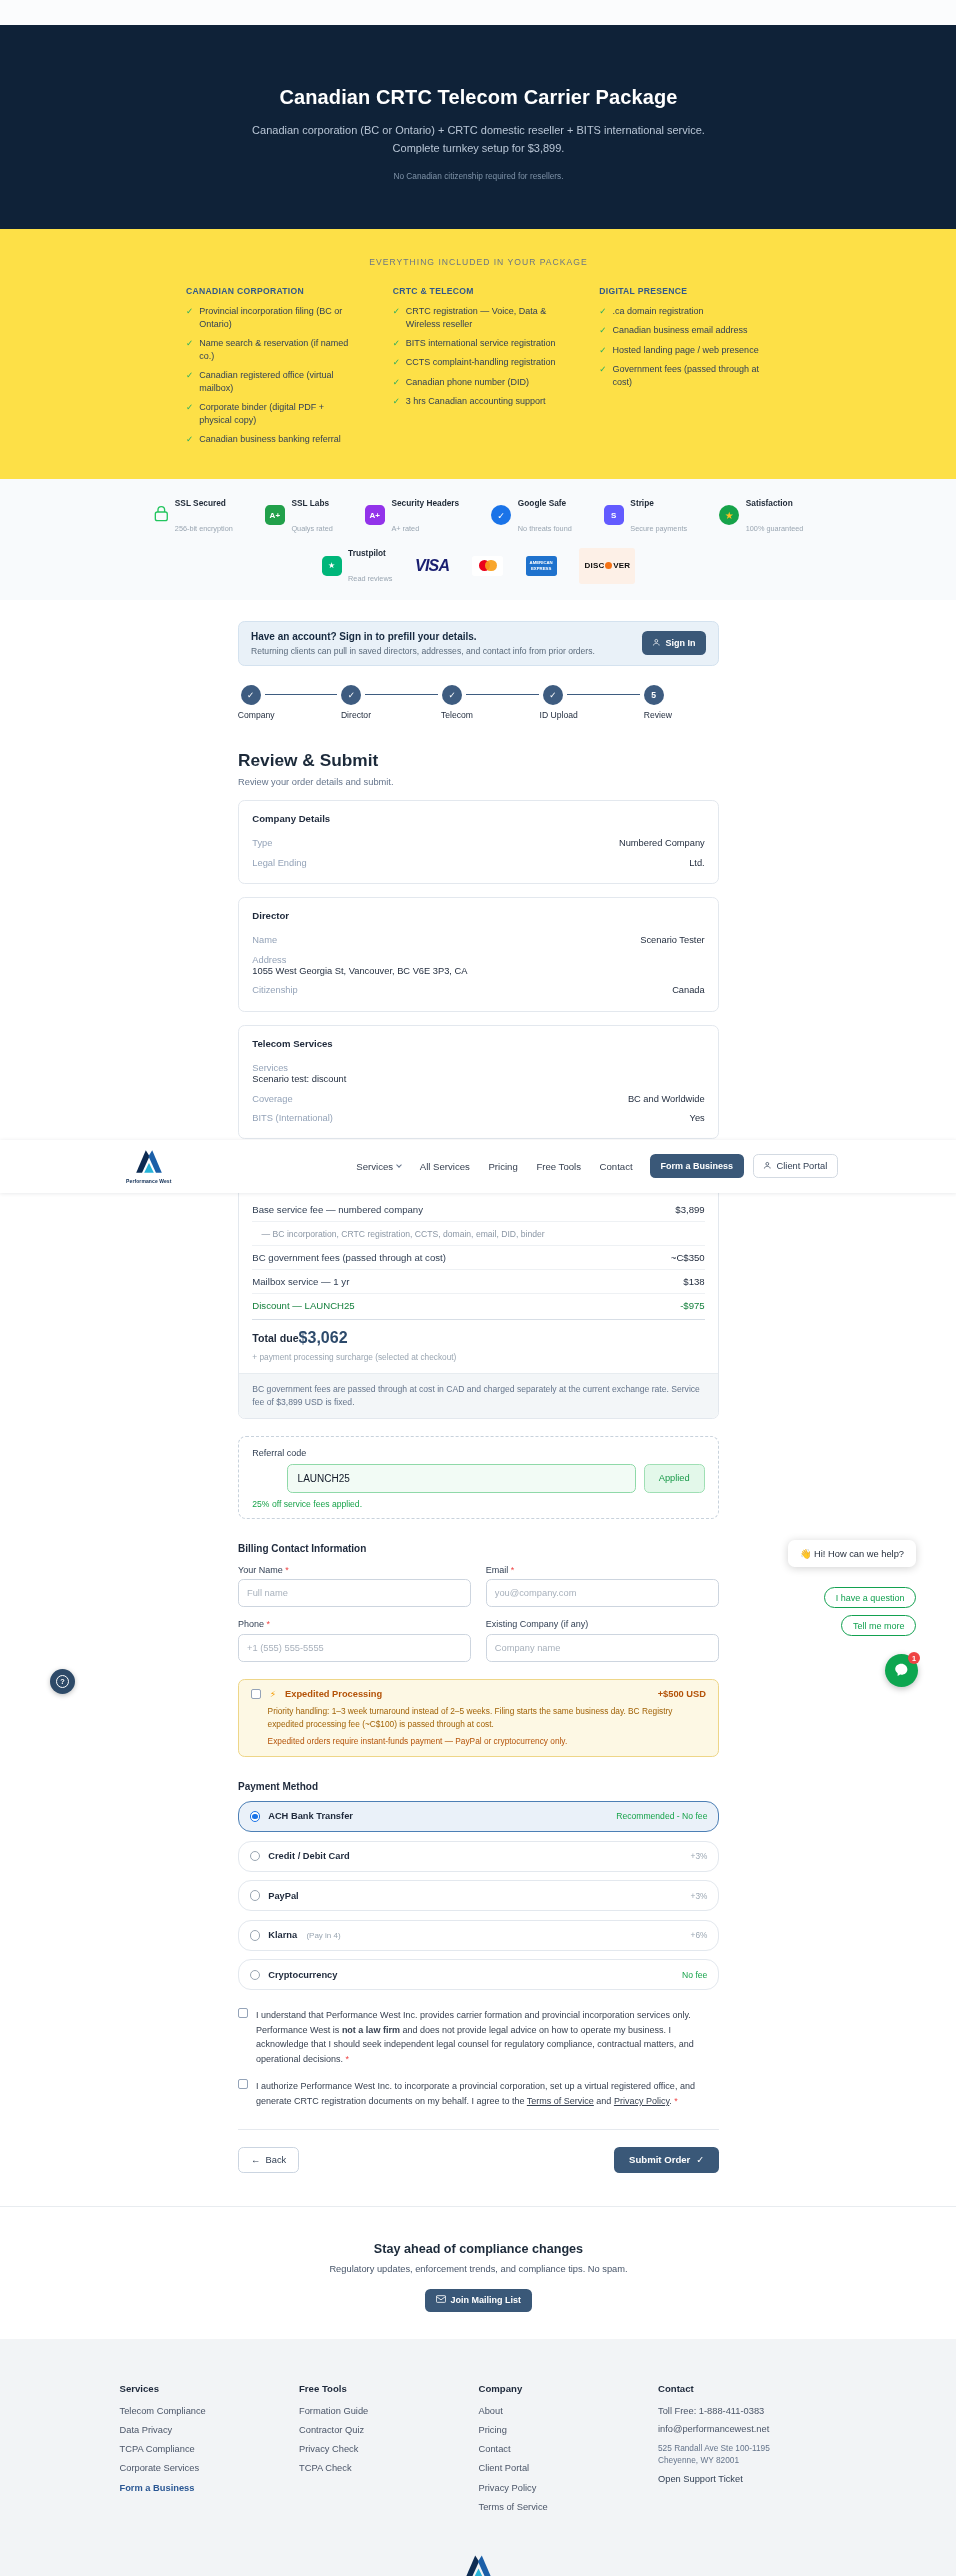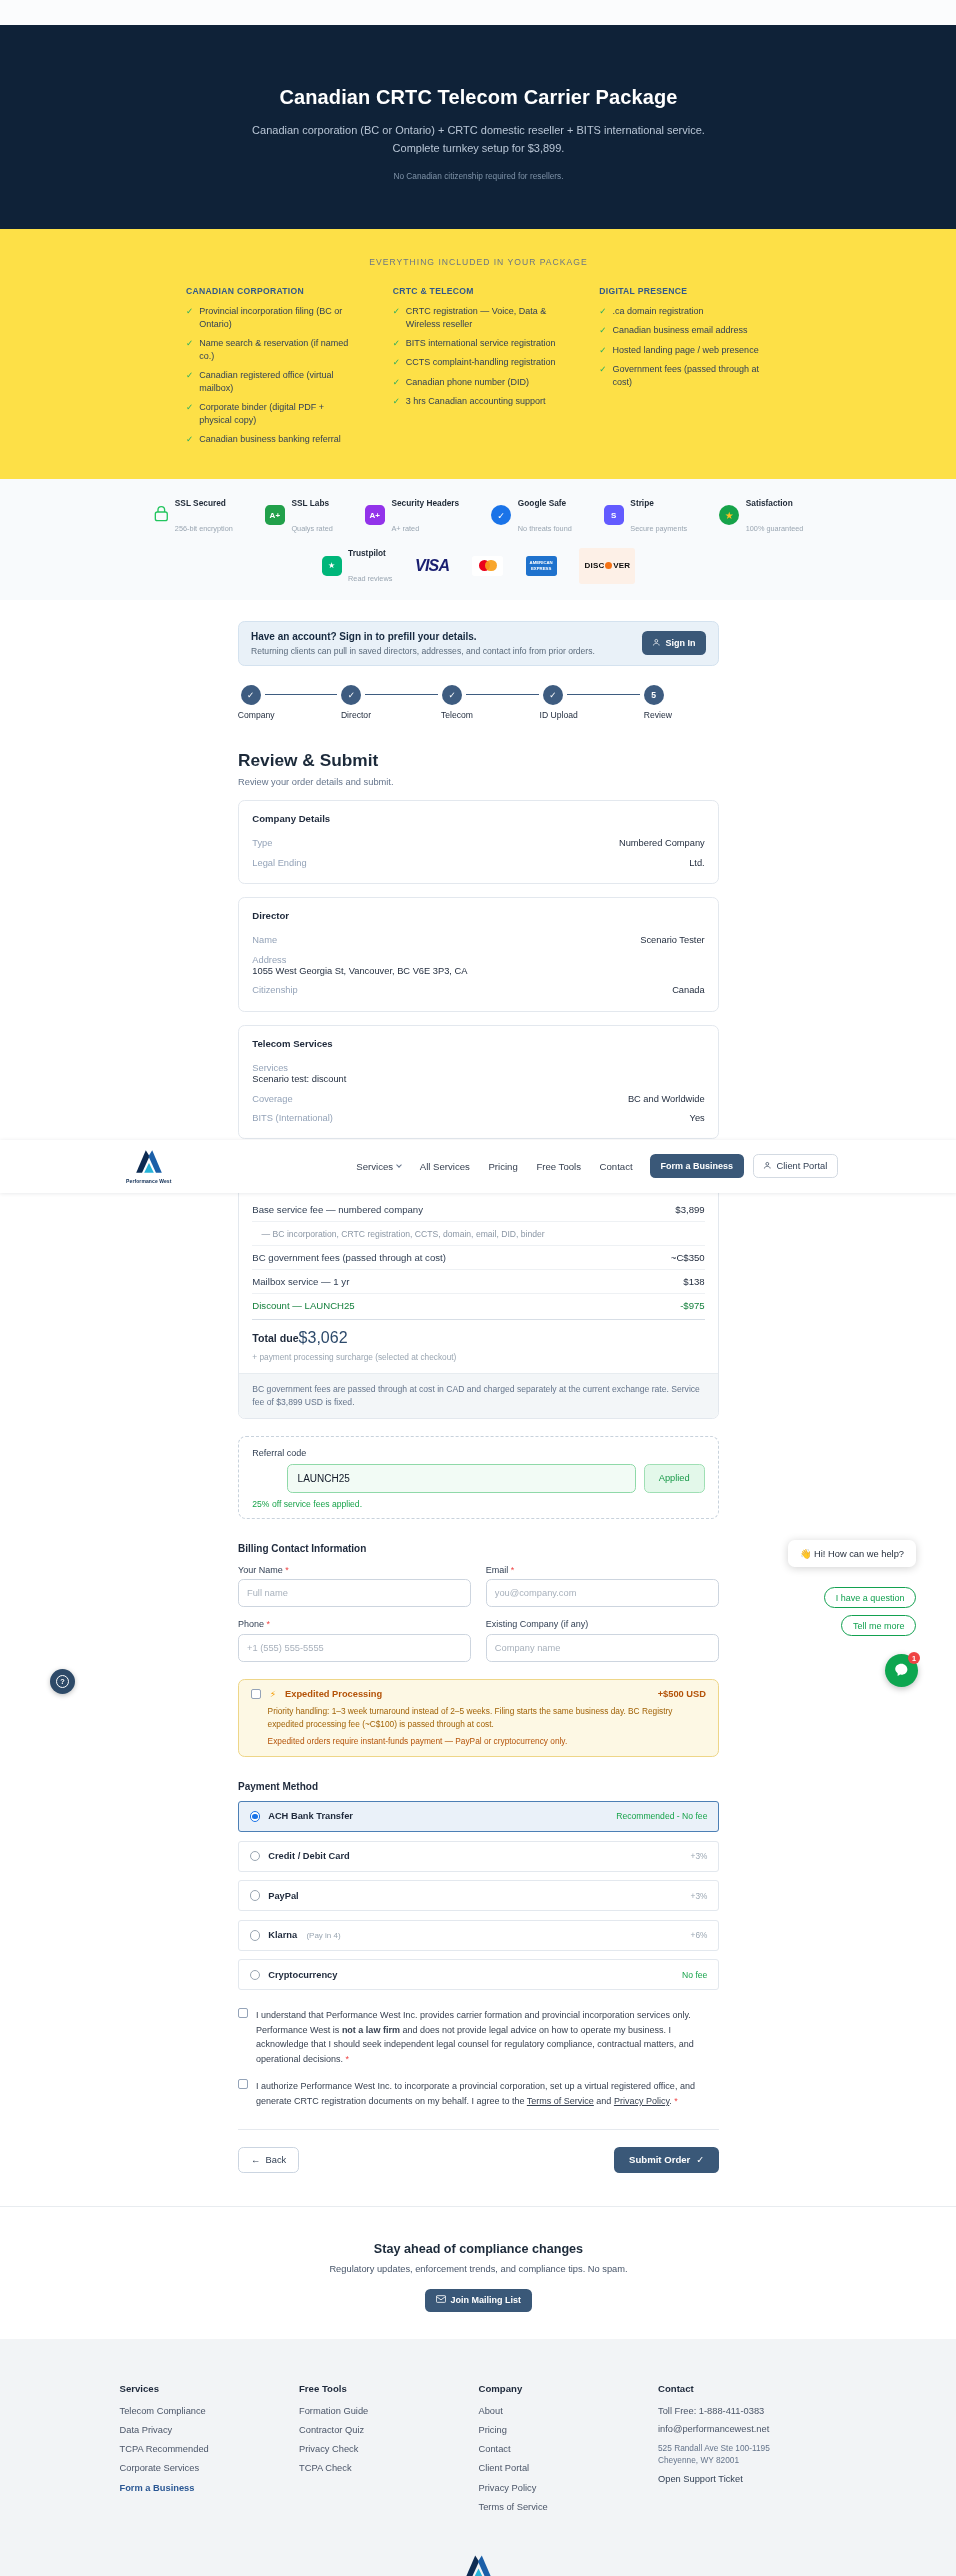--- a/index.html
+++ b/index.html
@@ -104,21 +104,21 @@
   
   .pricing-card { background:#fff; border:0.7px solid #e3e8ee; border-radius:6.6px; overflow:hidden; }
   .pc-body { padding:35px 13.3px 0; }
   .prow { display:flex; justify-content:space-between; align-items:baseline; padding:6px 0; border-bottom:0.7px solid #eef1f4; }
   .prow .k { font-size:9.6px; color:#334155; }
   .prow .v { font-size:9.6px; color:#1e293b; font-weight:500; }
   .prow.subrow { color:#8b97a5; font-size:8.6px; padding:6.6px 0 6.6px 9.3px; }
   .prow.green .k, .prow.green .v { color:#15803d; }
   .totalrow { display:flex; align-items:center; padding:9.3px 0 2.7px; border-top:1.3px solid #d7dee6; margin-top:1.3px; }
   .totalrow .k { font-size:10.6px; font-weight:bold; color:#1e293b; }
-  .totalrow .v { font-size:16px; font-weight:normal; color:#2d4a6b; }
+  .totalrow .v { font-size:16px; font-weight:bold; color:#2d4a6b; }
   .surcharge { font-size:8.3px; color:#9aa6b2; padding:2.7px 0 10.6px; }
   .pc-foot { background:#f3f6f8; border-top:0.7px solid #e7ecf0; padding:8.6px 13.3px; font-size:8.6px; color:#64748b; line-height:1.55; }
 
   
   .referral { border:1px dashed #c8d2dc; border-radius:8px; padding:10.6px 13.3px 9.3px; margin-top:17.3px; background:#fff; }
   .referral .lab { font-size:9px; color:#334155; margin-bottom:6px; }
   .ref-row { display:flex; gap:8px;padding-left:35px; }
   .ref-input { flex:1; height:29px; background:#f2fbf5; border:0.7px solid #8fd9a8; border-radius:5.3px;
                font-size:10px; color:#111827; padding:0 9.3px; font-family:inherit; }
   .btn-applied { width:61px; background:#e3f8ea; border:0.7px solid #9fdfb4; border-radius:5.3px; color:#1a9a4a;
@@ -139,21 +139,21 @@
   .ex-top { display:flex; align-items:center; gap:9px; }
   .ex-top .ti { font-size:9.3px; font-weight:bold; color:#b45309; }
   .bolt { color:#f59e0b; font-size:8.6px; }
   .bolt::before { content:"⚡"; }
   .ex-price { margin-left:auto; font-size:9.3px; font-weight:bold; color:#b45309; }
   .ex-d1 { margin:5.3px 0 0 16.6px; font-size:8.3px; color:#a16207; line-height:1.55; }
   .ex-d2 { margin:5.3px 0 1.3px 16.6px; font-size:8.3px; color:#b45309; font-weight:500; }
   .cb { width:10px; height:10px; border:1px solid #94a3b8; border-radius:2px; background:#fff; flex:0 0 auto; }
 
   
-  .popt { margin-top:8.6px; border:0.7px solid #e3e8ee; border-radius:3px; height:31px; display:flex; align-items:center;
+  .popt { margin-top:8.6px; border:0.7px solid #e3e8ee; border-radius:13px; height:31px; display:flex; align-items:center;
           padding:0 10.6px; gap:8px; background:#fff; cursor:pointer; }
   .popt.sel { background:#eaf1f9; border:1px solid #4c7fb5; }
   .radio { width:10.6px; height:10.6px; border:1px solid #9aa6b2; border-radius:50%; flex:0 0 auto; background:#fff;
            display:flex; align-items:center; justify-content:center; }
   .radio.on { border-color:#1a73e8; }
   .radio.on::after { content:""; width:5.3px; height:5.3px; border-radius:50%; background:#1a73e8; }
   .popt .pl { font-size:9.3px; font-weight:bold; color:#1e293b; }
   .popt .ps { font-size:8px; color:#9aa6b2; margin-left:1.3px; }
   .popt .pn { margin-left:auto; font-size:8.3px; color:#9aa6b2; }
   .popt .pn.good { color:#16a34a; font-weight:500; font-size:8.6px; }
@@ -627,21 +627,21 @@
   </button>
 </section>
 
 <footer class="footer">
   <div class="f-cols">
     <div class="f-col">
       <h5>Services</h5>
       <ul>
         <li>Telecom Compliance</li>
         <li>Data Privacy</li>
-        <li>TCPA Recommended</li>
+        <li>TCPA Compliance</li>
         <li>Corporate Services</li>
         <li class="hl">Form a Business</li>
       </ul>
     </div>
     <div class="f-col">
       <h5>Free Tools</h5>
       <ul>
         <li>Formation Guide</li>
         <li>Contractor Quiz</li>
         <li>Privacy Check</li>

